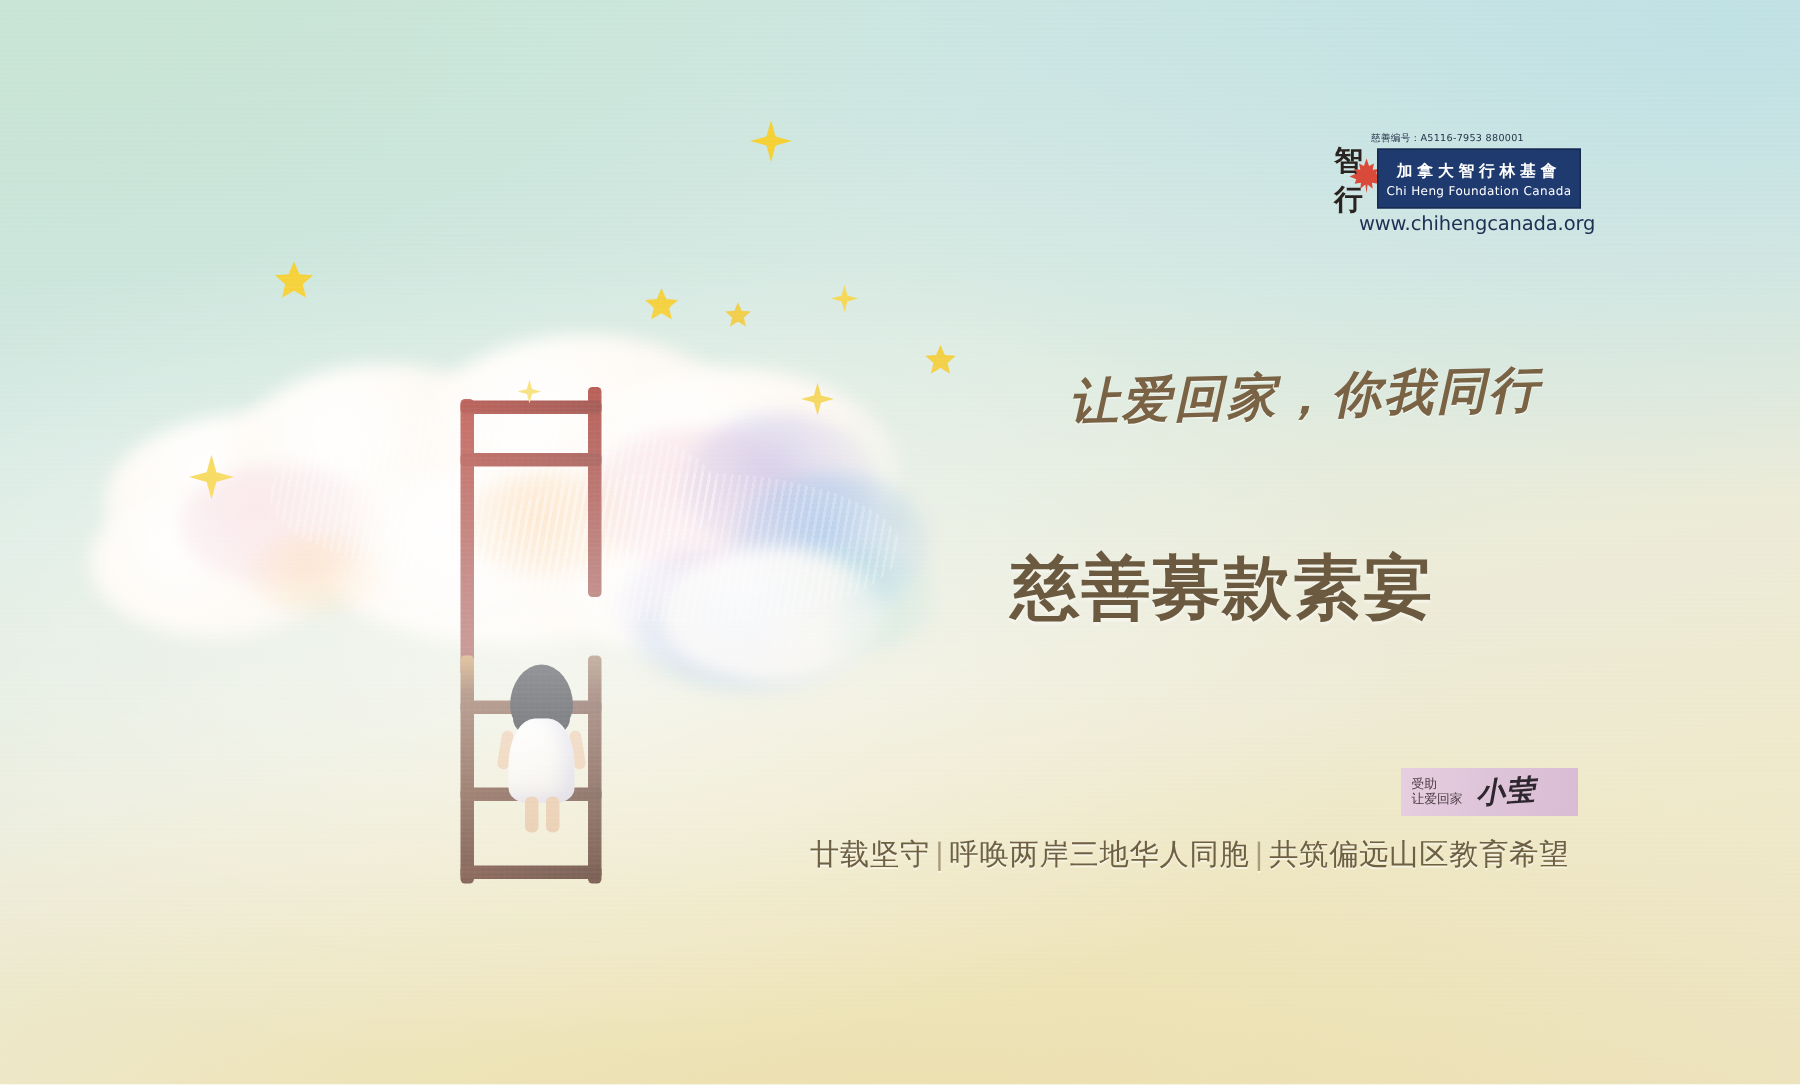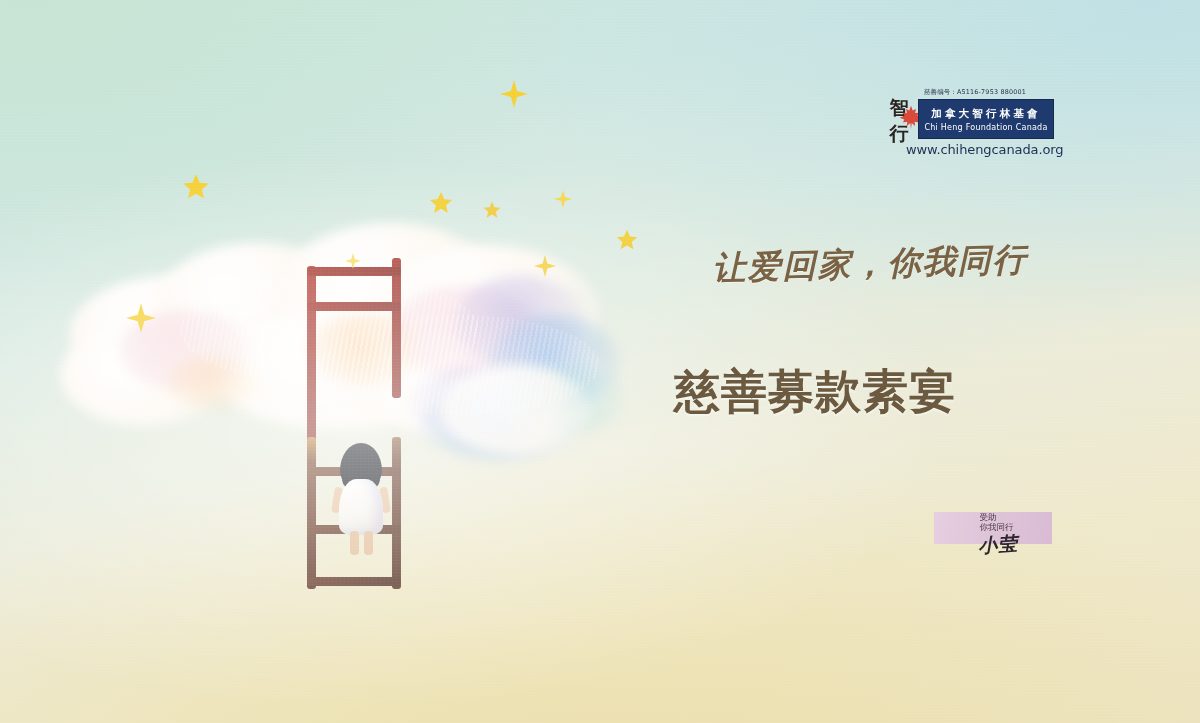--- a/index.html
+++ b/index.html
@@ -83,21 +83,21 @@
     position:absolute;left:540px;top:556px;width:540px;
     font-size:19.5px;color:#6e6044;letter-spacing:.5px;white-space:nowrap;
     font-family:"DejaVu Sans","Liberation Sans",sans-serif;
     text-shadow:0 1px 0 rgba(255,255,255,.5);
   }
   .tagline .sep{color:#a99a78;padding:0 3px;}
 
   
   .logo{position:absolute;left:876px;top:88px;width:176px;height:84px;}
   .logo-reg{
-    position:absolute;left:48px;top:0;font-size:6.4px;color:#25324a;
+    position:absolute;left:38px;top:0;font-size:6.4px;color:#25324a;
     letter-spacing:.2px;white-space:nowrap;font-family:"DejaVu Sans",sans-serif;
   }
   .logo-band{
     position:absolute;left:42px;top:11px;width:134px;height:38px;
     background:#1f3a6e;border:1px solid #16294f;
     display:flex;flex-direction:column;align-items:center;justify-content:center;
   }
   .logo-cn{color:#fff;font-size:10.5px;letter-spacing:3.2px;font-weight:700;
     font-family:"DejaVu Sans",sans-serif;white-space:nowrap;}
   .logo-en{color:#fff;font-size:8px;letter-spacing:.25px;font-weight:400;
@@ -111,21 +111,21 @@
     position:absolute;left:0;top:6px;width:46px;height:56px;
     font-family:"DejaVu Serif",serif;font-weight:700;font-size:19px;color:#2a2320;
     line-height:26px;text-align:center;
   }
   .maple{position:absolute;left:22px;top:16px;width:26px;height:26px;}
 
   
   .stamp{
     position:absolute;left:934px;top:512px;width:118px;height:32px;
     background:linear-gradient(100deg,#e6cfe0 0%,#dec4d9 50%,#d9bcd4 100%);
-    display:flex;align-items:center;flex-direction:column;
+    display:flex;align-items:center;
   }
   .stamp-l{
     font-size:8.5px;color:#4a3b44;line-height:10px;margin-left:7px;
     font-family:"DejaVu Sans",sans-serif;white-space:nowrap;
   }
   .stamp-name{
     font-family:"DejaVu Serif",serif;font-style:italic;font-weight:700;
     font-size:19px;color:#2f2730;margin-left:9px;letter-spacing:1px;
     transform:rotate(-4deg);white-space:nowrap;
   }
@@ -208,38 +208,41 @@
   <svg class="star4" style="left:554px;top:190px;width:18px;height:18px;" viewBox="0 0 24 24">
     <path d="M12 0 14.6 9.4 24 12 14.6 14.6 12 24 9.4 14.6 0 12 9.4 9.4Z" fill="#f5d64f"></path>
   </svg>
 
   <div class="haze"></div>
   <div class="grain"></div>
 
   <div class="script">让爱回家，你我同行</div>
   <div class="title2">慈善募款素宴</div>
 
+  <div class="tagline">
+    <span>廿载坚守</span><span class="sep">|</span><span>呼唤两岸三地华人同胞</span><span class="sep">|</span><span>共筑偏远山区教育希望</span>
+  </div>
 
   <div class="logo">
     <div class="logo-mark">
       <div>智</div>
       <div>行</div>
     </div>
     <svg class="maple" viewBox="0 0 24 24">
       <path d="M12 1.5 13.6 6.1 16.6 4.6 15.8 8.4 19.6 8 17.8 10.6 22.5 12.6 18.3 14.3 19.3 17.1 15.4 16.4 15.8 20.2 12.7 17.6 12 23 11.3 17.6 8.2 20.2 8.6 16.4 4.7 17.1 5.7 14.3 1.5 12.6 6.2 10.6 4.4 8 8.2 8.4 7.4 4.6 10.4 6.1Z" fill="#d94a3a"></path>
     </svg>
     <div class="logo-reg">慈善编号：A5116-7953 880001</div>
     <div class="logo-band">
       <div class="logo-cn">加拿大智行林基會</div>
       <div class="logo-en">Chi Heng Foundation Canada</div>
     </div>
     <div class="logo-url">www.chihengcanada.org</div>
   </div>
 
   <div class="stamp">
     <div class="stamp-l">
       <div>受助</div>
-      <div>你我同行</div>
+      <div>让爱回家</div>
     </div>
     <div class="stamp-name">小莹</div>
   </div>
 
 </div>
 
 </body></html>

